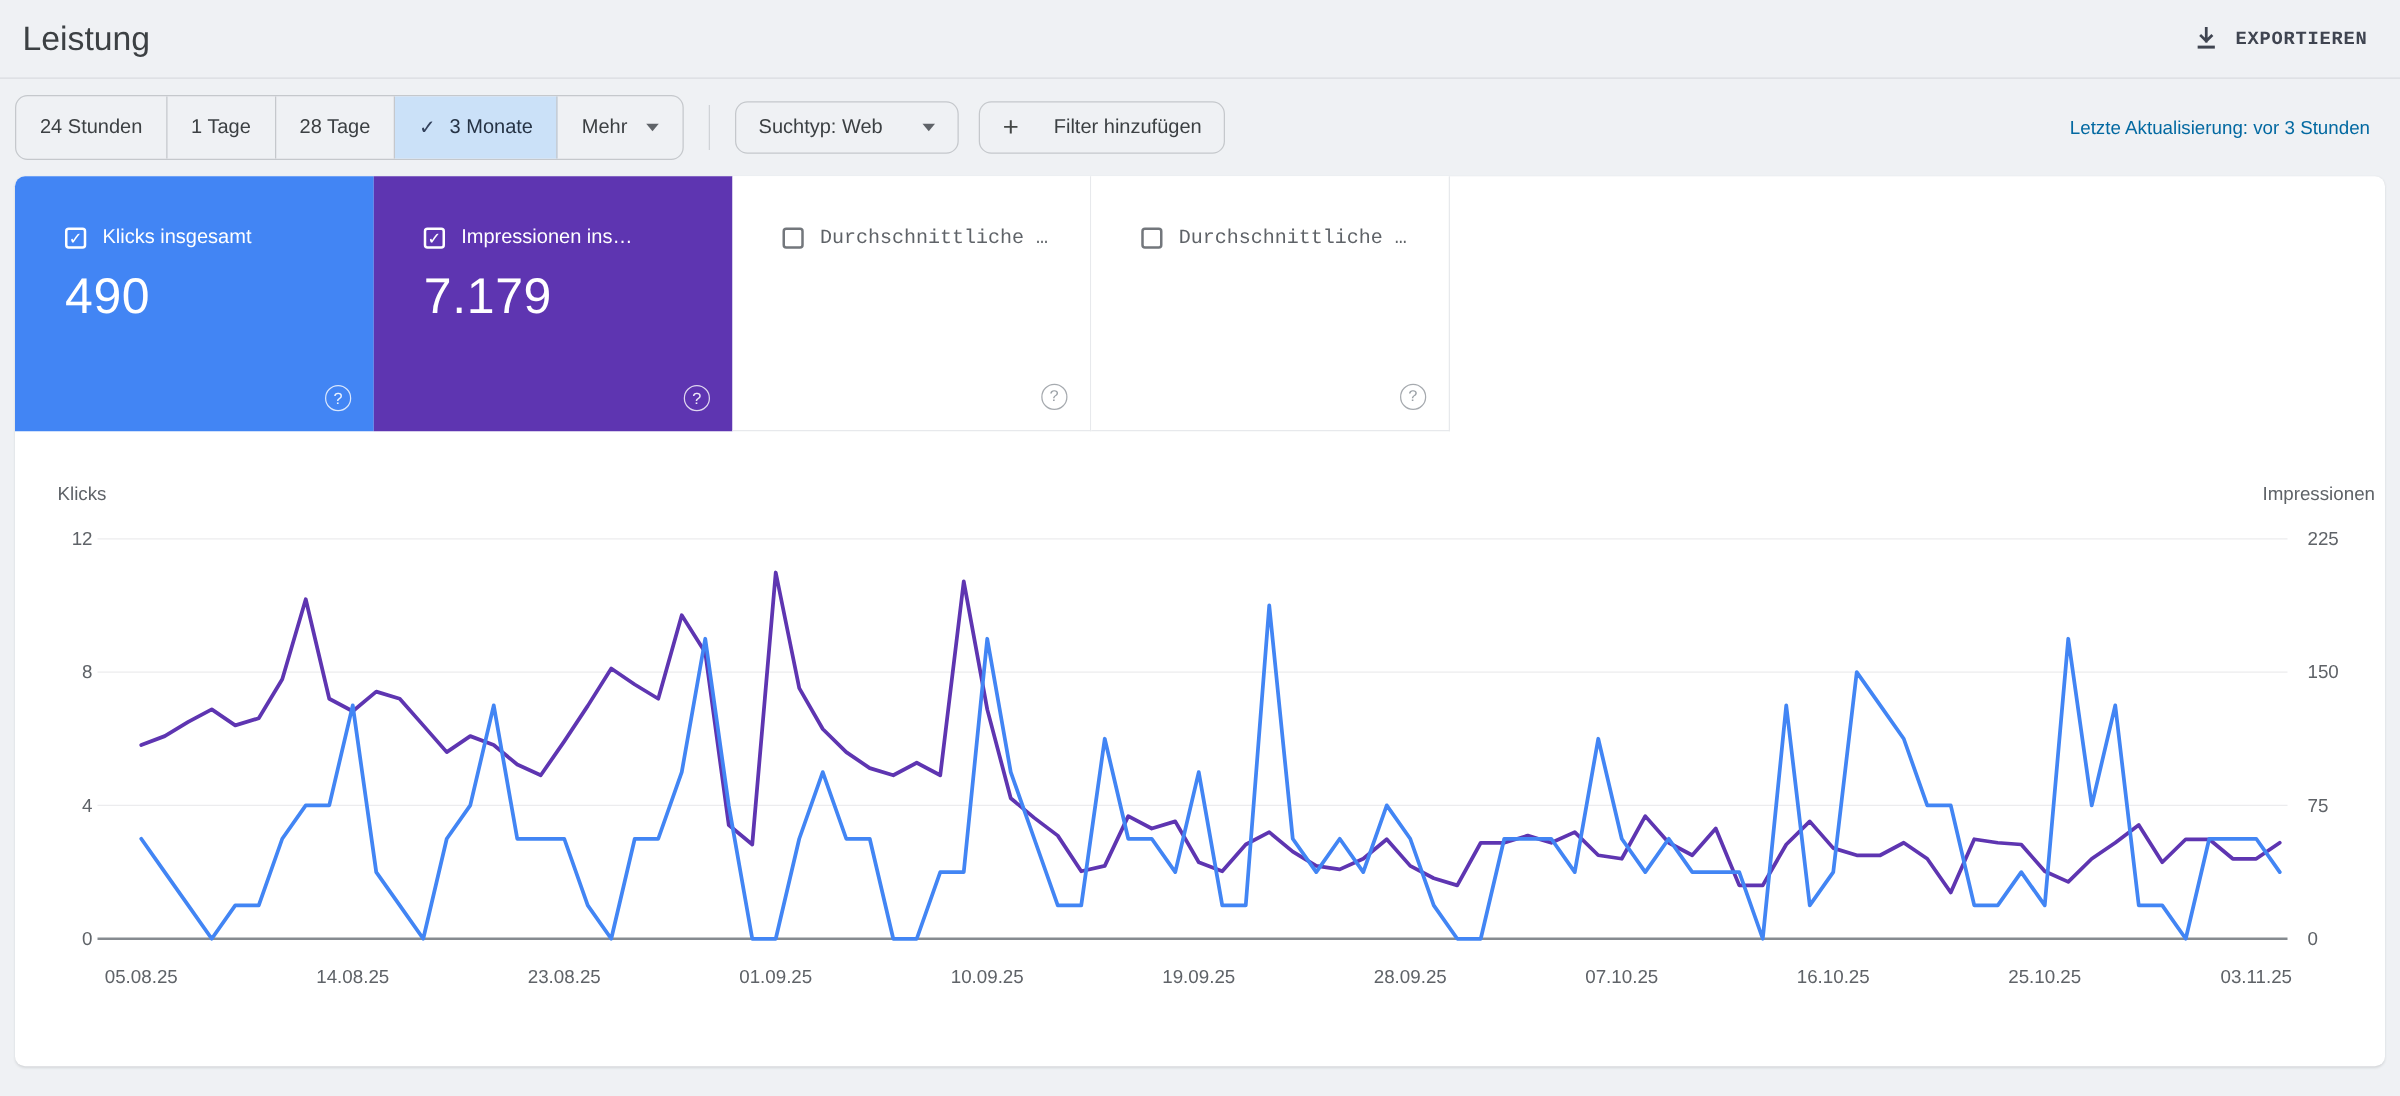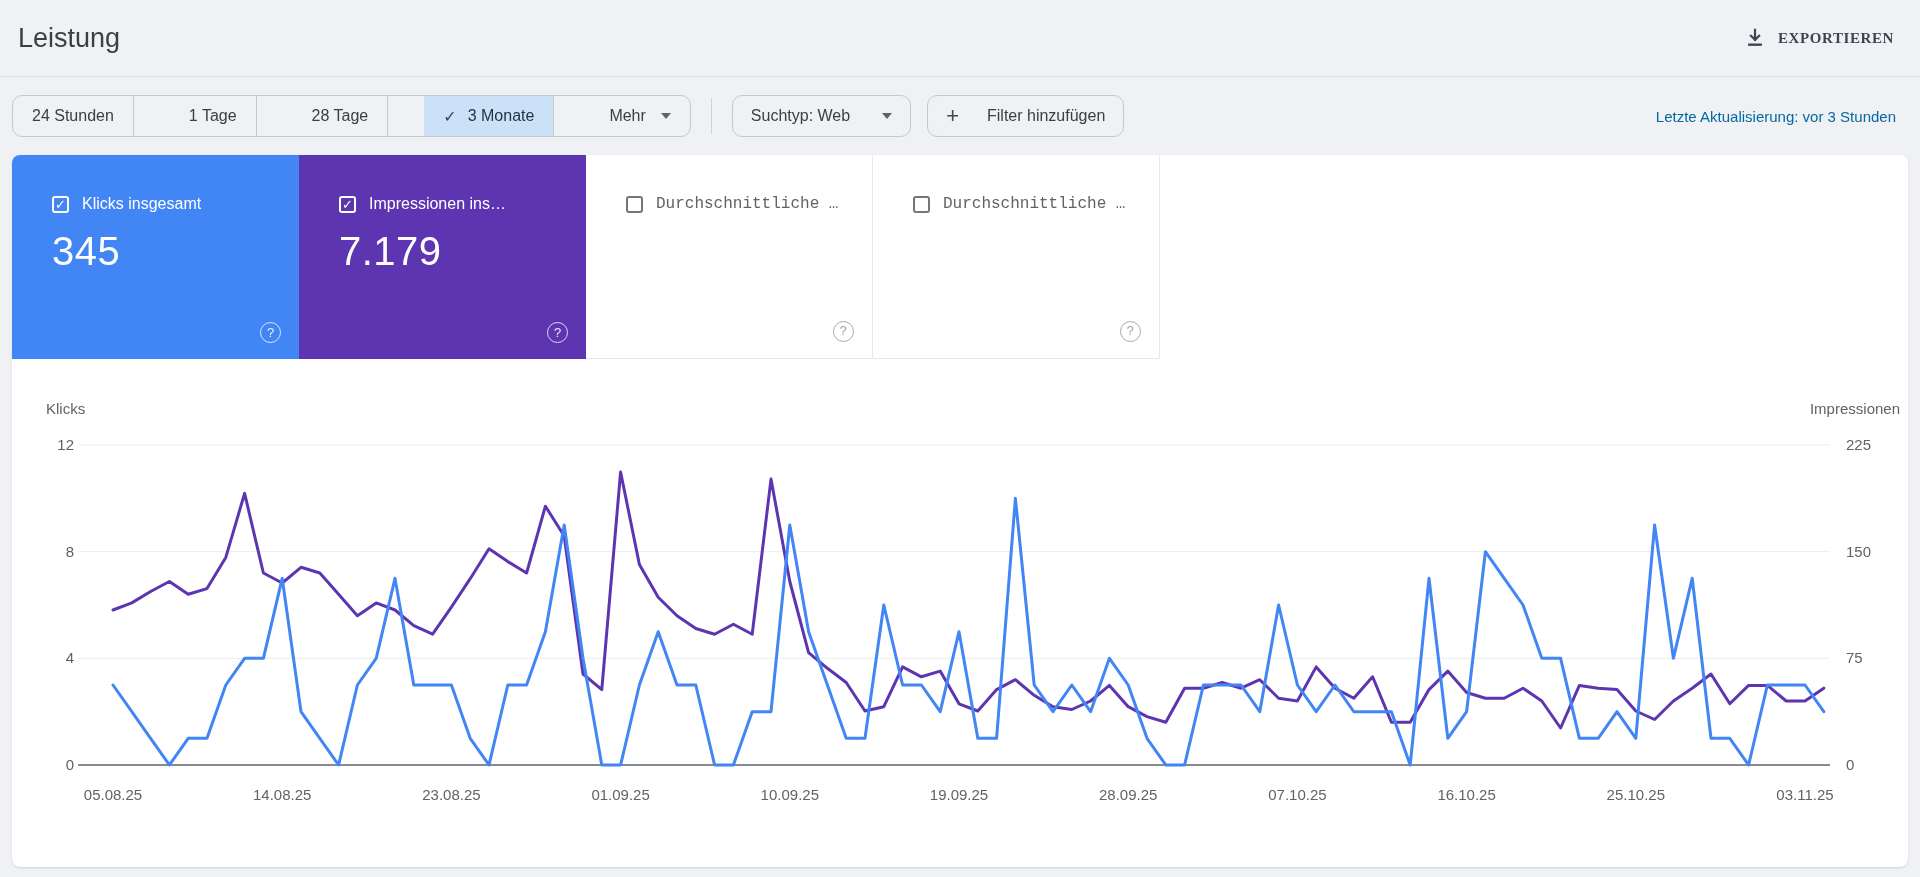--- a/index.html
+++ b/index.html
@@ -3,33 +3,33 @@
 <meta charset="utf-8">
 <style>
   * { box-sizing: border-box; margin: 0; padding: 0; }
   html,body { width:1920px; height:877px; overflow:hidden; }
   body {
     background:#eff1f4;
     font-family:"Liberation Sans", sans-serif;
     color:#3c4043;
   }
   .header {
-    height:77px; display:flex; align-items:center; justify-content:space-between;
+    height:63px; display:flex; align-items:center; justify-content:space-between;
     padding:0 26px 0 18px; border-bottom:1px solid #dadce0;
   }
   .page-title { font-size:27px; font-weight:400; color:#3c4043; }
   .export-btn {
     display:flex; align-items:center; gap:12px; cursor:pointer;
     font-size:15px; font-weight:600; letter-spacing:.6px; color:#3f4450;
-    background:none; border:none; font-family:Liberation Serif, serif;
+    background:none; border:none; font-family:Liberation Mono, monospace;
   }
   .toolbar { height:78px; display:flex; align-items:center; padding:0 24px 0 12px; }
   .segment-group {
-    display:flex; align-items:stretch; height:42px;
-    border:1px solid #c5c8cc; border-radius:10px; overflow:hidden; background:transparent;gap:36px;
+    display:flex; align-items:stretch; height:52px;
+    border:1px solid #c5c8cc; border-radius:10px; overflow:hidden; background:transparent;
   }
   .segment {
     display:flex; align-items:center; gap:11px; padding:0 19px;
     font-size:16px; color:#3c4043; background:transparent; border:none; cursor:pointer;
     border-right:1px solid #c5c8cc; font-family:inherit; white-space:nowrap;
   }
   .segment:last-child { border-right:none; }
   .segment.selected { background:#cbe1f8; color:#263345; }
   .check-glyph { font-size:16px; color:#33415c; }
   .caret {
@@ -119,21 +119,21 @@
   <div class="last-update">Letzte Aktualisierung: vor 3 Stunden</div>
 </div>
 
 <div class="main-card">
   <div class="metrics-row">
     <div class="metric-card c1">
       <div class="metric-head">
         <span class="cbx on">✓</span>
         <span>Klicks insgesamt</span>
       </div>
-      <div class="metric-value">345</div>
+      <div class="metric-value">490</div>
       <div class="help">?</div>
     </div>
     <div class="metric-card c2">
       <div class="metric-head">
         <span class="cbx on">✓</span>
         <span>Impressionen ins…</span>
       </div>
       <div class="metric-value">7.179</div>
       <div class="help">?</div>
     </div>

